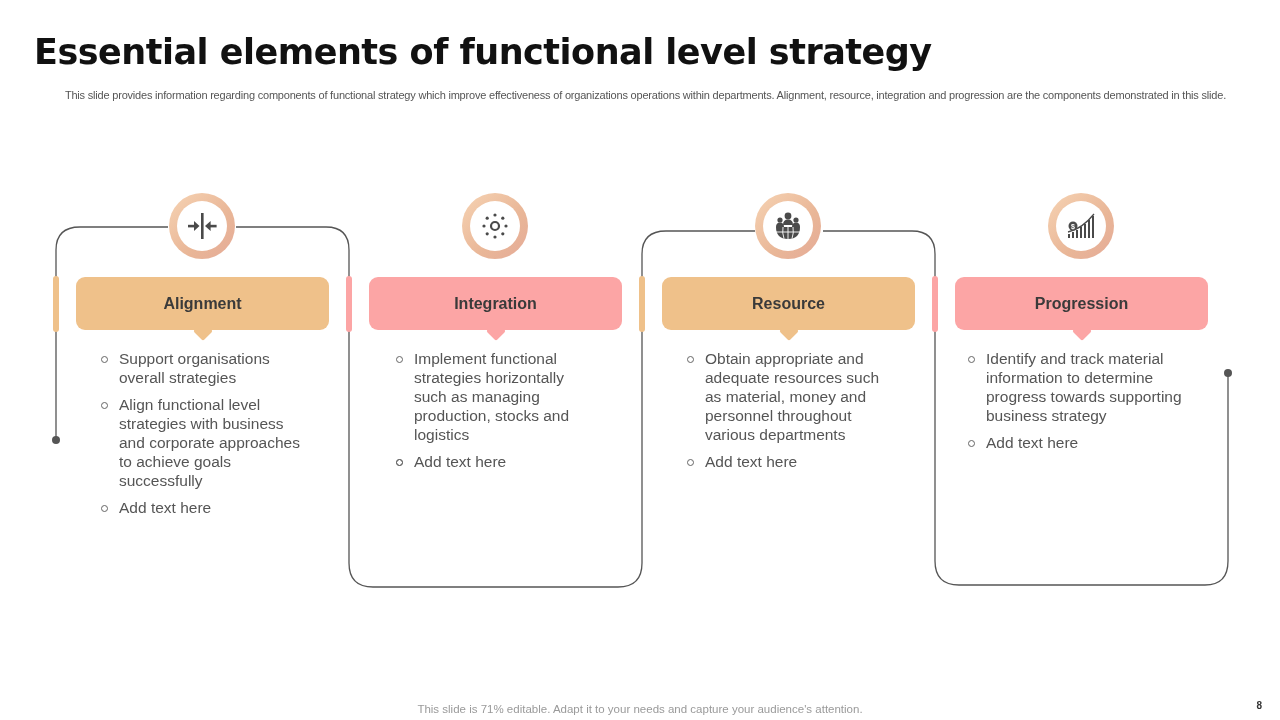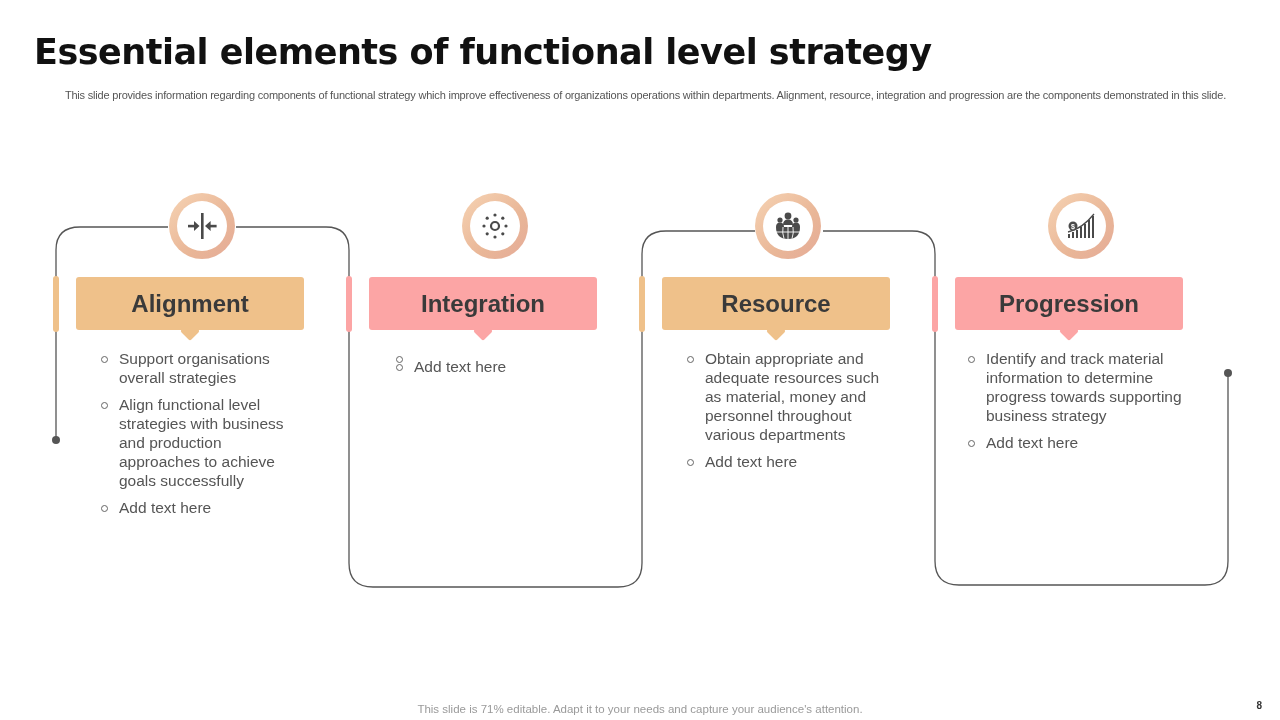--- a/index.html
+++ b/index.html
@@ -25,23 +25,23 @@
       display: flex; align-items: center; justify-content: center;
     }
     .icon-inner {
       width: 50px; height: 50px; border-radius: 50%; background: #ffffff;
       display: flex; align-items: center; justify-content: center;
     }
     .pill {
       position: absolute; width: 6px; height: 56px; border-radius: 3px;
     }
     .header-box {
-      position: absolute; width: 228px; height: 53px; border-radius: 3px;
+      position: absolute; width: 253px; height: 53px; border-radius: 9px;
       display: flex; align-items: center; justify-content: center;
-      font-weight: bold; font-size: 24px; color: #3a3a3a;
+      font-weight: bold; font-size: 16px; color: #3a3a3a;
     }
     .header-box::after {
       content: ""; position: absolute; left: 50%; bottom: -8px;
       width: 14px; height: 14px; margin-left: -7px; transform: rotate(45deg);
       background: inherit; border-radius: 2px; z-index: -1;
     }
     .orange { background: #efc18a; }
     .pink { background: #fca5a5; }
     .bullets {
       position: absolute; margin: 0; padding: 0; list-style: none;
@@ -155,25 +155,26 @@
   </div>
 </div>
 
 <div class="header-box orange" style="left:76px; top:277px;">Alignment</div>
 <div class="header-box pink" style="left:369px; top:277px;">Integration</div>
 <div class="header-box orange" style="left:662px; top:277px;">Resource</div>
 <div class="header-box pink" style="left:955px; top:277px;">Progression</div>
 
 <ul class="bullets" style="left:101px; top:349px; width:200px;">
   <li><span class="bullet-mark"></span><span>Support organisations overall strategies</span></li>
-  <li><span class="bullet-mark"></span><span>Align functional level strategies with business and production approaches to achieve goals successfully</span></li>
+  <li><span class="bullet-mark"></span><span>Align functional level strategies with business and corporate approaches to achieve goals successfully</span></li>
   <li><span class="bullet-mark"></span><span>Add text here</span></li>
 </ul>
 
 <ul class="bullets" style="left:396px; top:349px; width:190px;">
+  <li><span class="bullet-mark"></span><span>Implement functional strategies horizontally such as managing production, stocks and logistics</span></li>
   <li><span class="bullet-mark"></span></li>
   <li><span class="bullet-mark"></span><span>Add text here</span></li>
 </ul>
 
 <ul class="bullets" style="left:687px; top:349px; width:205px;">
   <li><span class="bullet-mark"></span><span>Obtain appropriate and adequate resources such as material, money and personnel throughout various departments</span></li>
   <li><span class="bullet-mark"></span><span>Add text here</span></li>
 </ul>
 
 <ul class="bullets" style="left:968px; top:349px; width:220px;">

